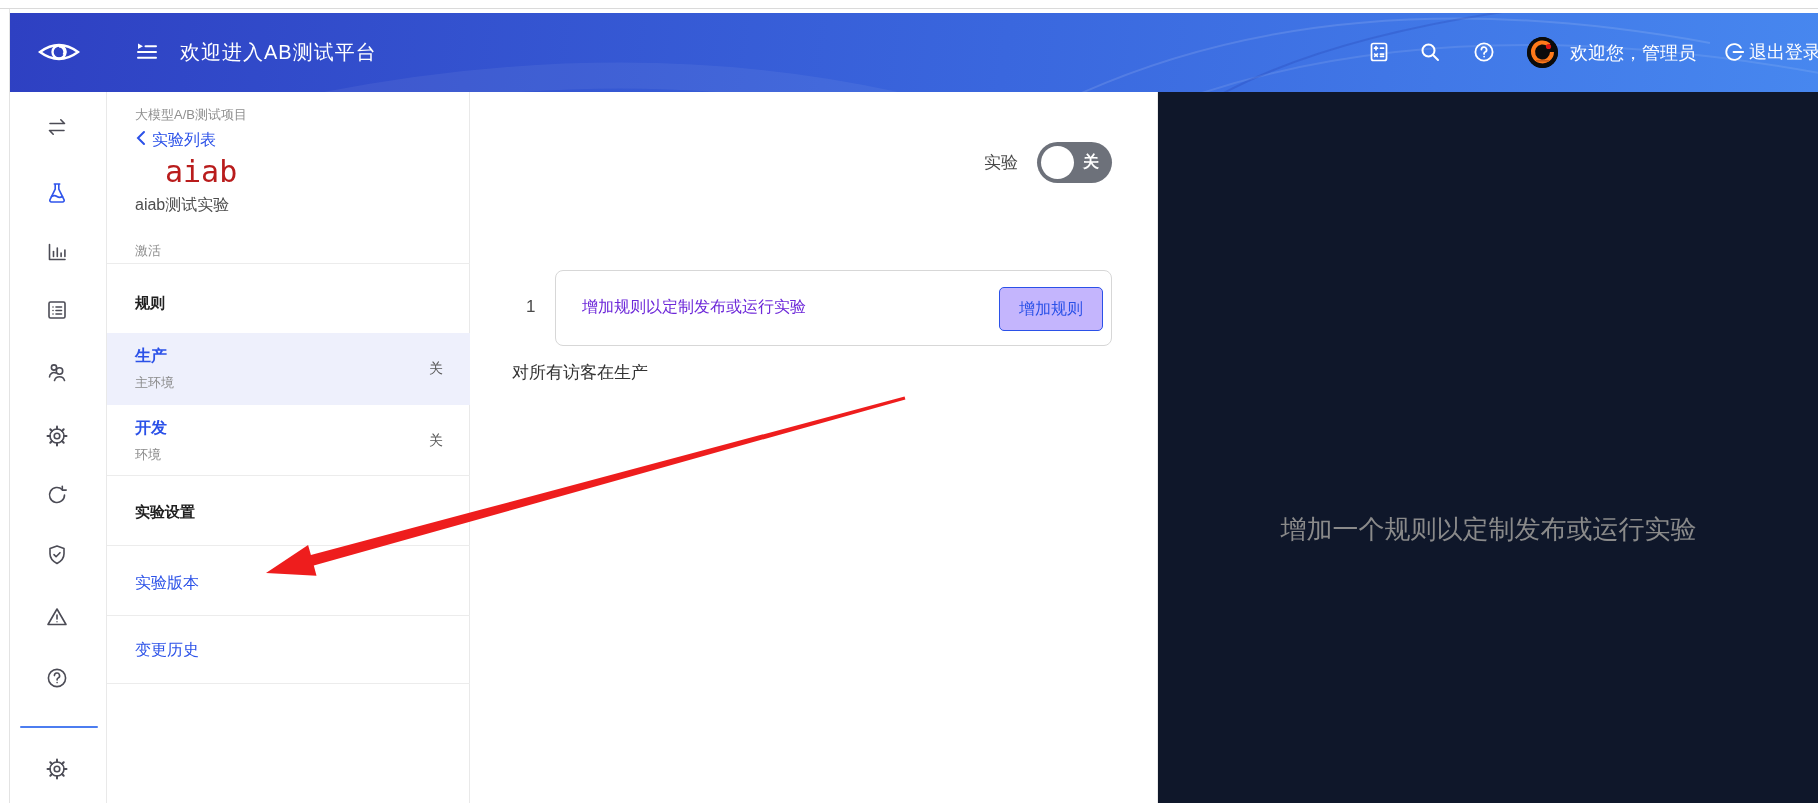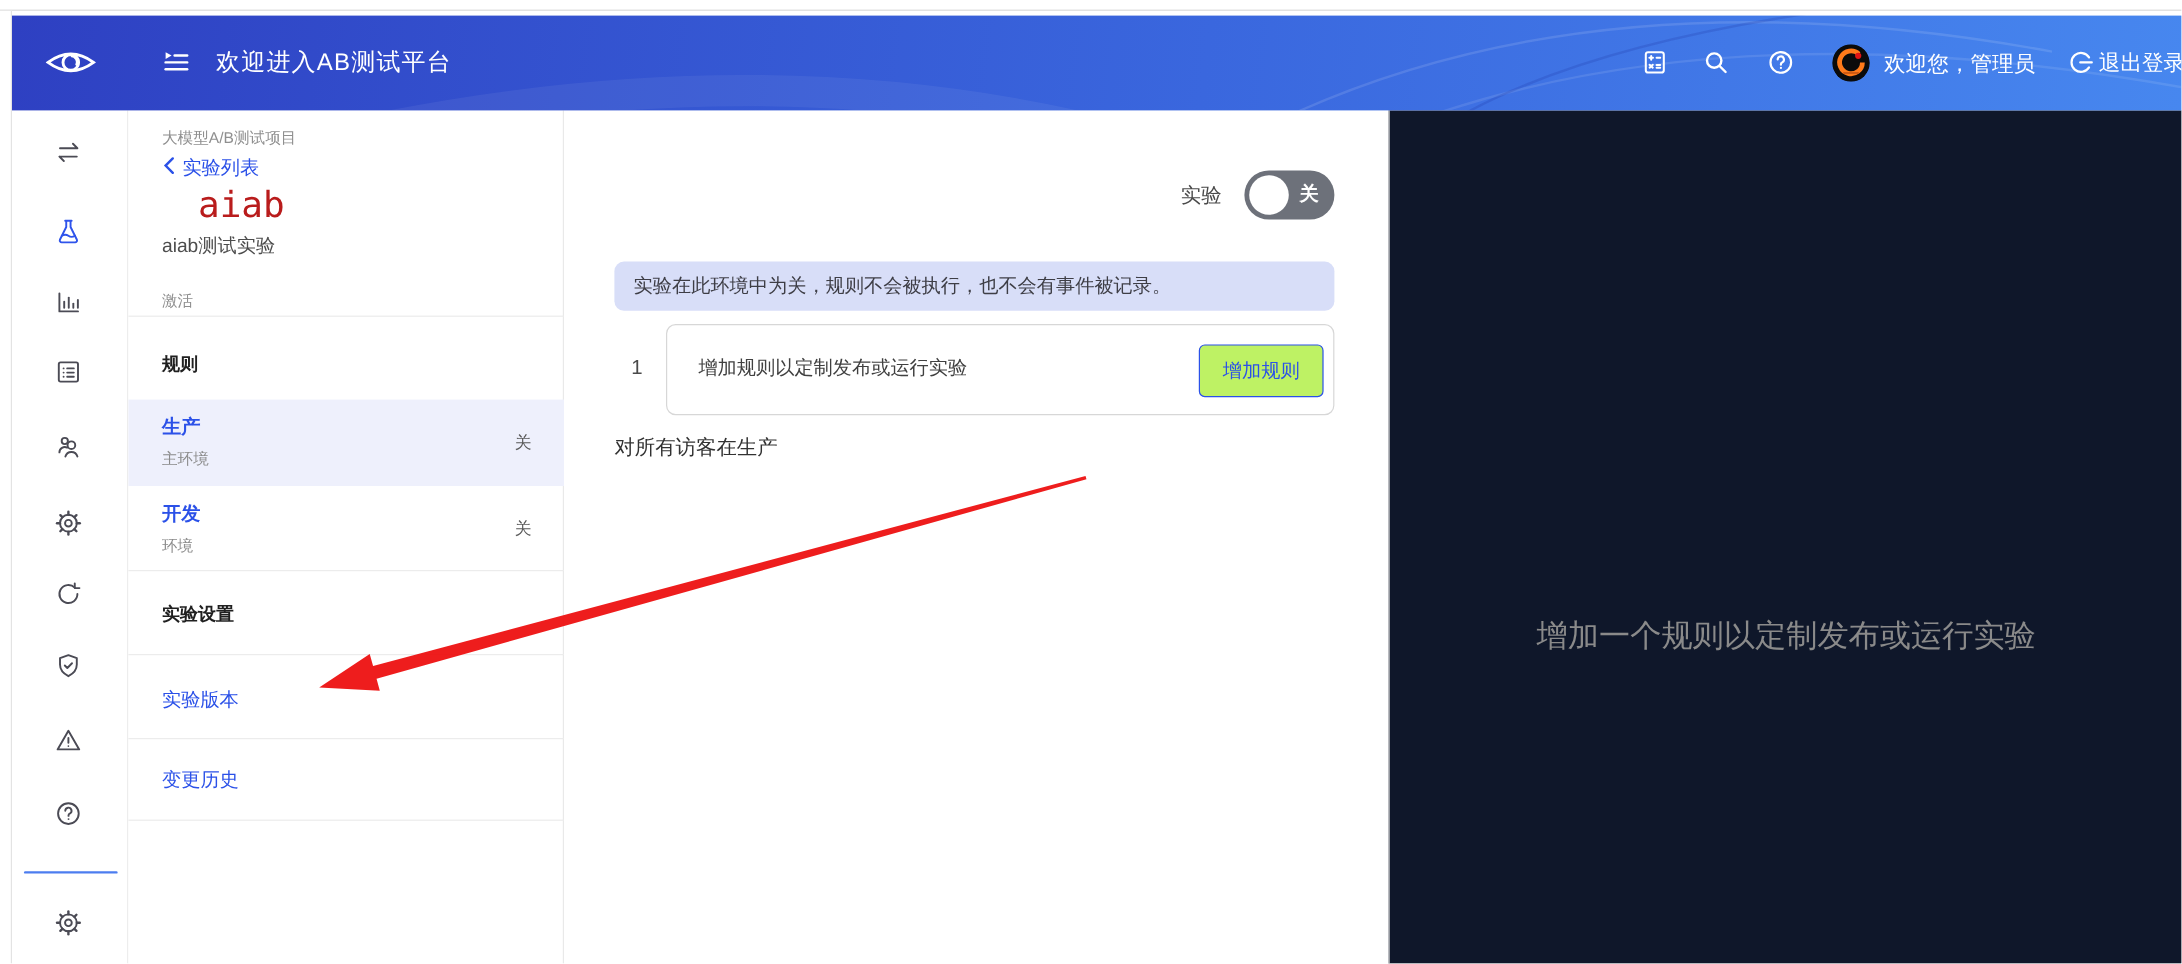--- a/index.html
+++ b/index.html
@@ -55,22 +55,22 @@
   #main { left:470px; top:92px; width:687px; height:711px; background:#fff; }
   #main-title { left:45px; top:38px; font-size:34px; font-weight:bold; color:#161616; }
   #toggle-label { left:514px; top:59px; font-size:17px; color:#4a4a4a; }
   #exp-toggle { left:567px; top:50px; width:75px; height:41px; border-radius:21px; background:#6d717a; cursor:pointer; }
   #toggle-knob { position:absolute; left:4px; top:4px; width:33px; height:33px; border-radius:50%; background:#fff; }
   #toggle-state { position:absolute; right:13px; top:10px; font-size:16px; font-weight:bold; color:#fff; }
   #banner { left:42px; top:126px; width:600px; height:41px; background:#d8def8; border-radius:8px;
     font-size:16px; color:#3e3e46; line-height:41px; padding-left:16px; }
   #rule-number { left:56px; top:205px; font-size:17px; color:#4a4a4a; }
   #rule-box { left:85px; top:178px; width:557px; height:76px; border:1px solid #d7d7d7; border-radius:8px; background:#fff; }
-  #rule-placeholder { position:absolute; left:26px; top:26px; font-size:16px; color:#404040; }
-  #add-rule-btn { position:absolute; right:8px; top:16px; width:104px; height:44px; background:#bef264;
+  #rule-placeholder { position:absolute; left:26px; top:26px; font-size:16px; color:#6d28d9; }
+  #add-rule-btn { position:absolute; right:8px; top:16px; width:104px; height:44px; background:#c4b5fd;
     border:1.5px solid #2b51e8; border-radius:5px; color:#2b51e8; font-size:16px; cursor:pointer;
     font-family:"Liberation Sans", sans-serif; }
   #audience-label { left:42px; top:269px; font-size:17px; color:#323232; }
   #version-select { left:42px; top:323px; width:600px; height:43px; border:1.5px solid #2b51e8; border-radius:6px;
     background:#fff; cursor:pointer; }
   #version-value { position:absolute; left:16px; top:11px; font-size:16px; color:#2b51e8; }
   #version-chevron { position:absolute; right:16px; top:14px; }
 
   
   #right-panel { left:1157px; top:92px; width:661px; height:711px; background:#0f172a; border-left:1px solid #e9e9e9; }
@@ -288,21 +288,20 @@
   <div class="side-link" style="top:548px">变更历史</div>
   <div class="side-divider" style="top:591px"></div>
 </div>
 
 <div class="abs" id="main">
   <div class="abs" id="toggle-label">实验</div>
   <div class="abs" id="exp-toggle">
     <div id="toggle-knob"></div>
     <div id="toggle-state">关</div>
   </div>
-  <div class="abs" id="banner">实验在此环境中为关，规则不会被执行，也不会有事件被记录。</div>
 
   <div class="abs" id="rule-number">1</div>
   <div class="abs" id="rule-box">
     <div id="rule-placeholder">增加规则以定制发布或运行实验</div>
     <button id="add-rule-btn">增加规则</button>
   </div>
 
   <div class="abs" id="audience-label">对所有访客在生产</div>
 
 </div>

